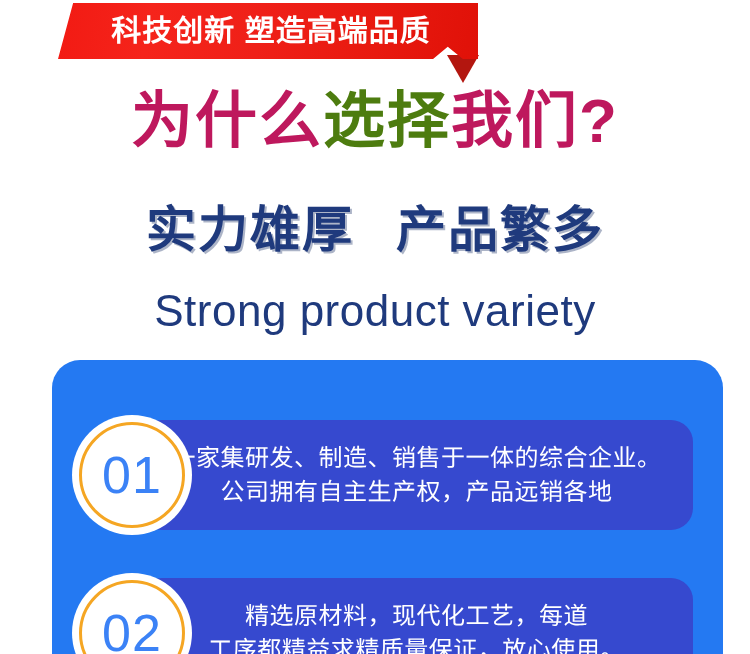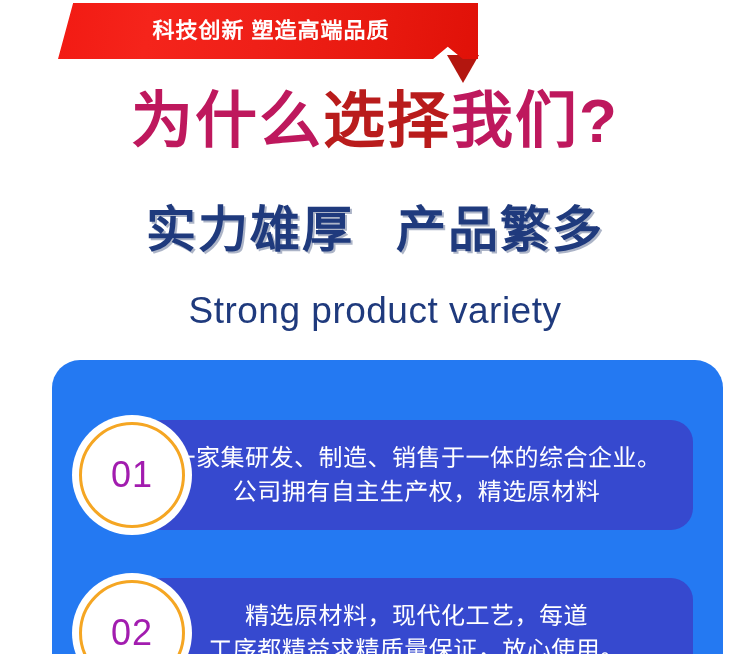--- a/index.html
+++ b/index.html
@@ -29,61 +29,61 @@
     width:420px;height:56px;
     background:linear-gradient(100deg,#f21a13 0%,#f5241b 22%,#ef2018 48%,#e8190f 76%,#e01108 100%);
     -webkit-clip-path:polygon(3.6% 0%, 100% 0%, 100% 100%, 96.4% 100%, 92.8% 78%, 89.3% 100%, 0% 100%);
     clip-path:polygon(3.6% 0%, 100% 0%, 100% 100%, 96.4% 100%, 92.8% 78%, 89.3% 100%, 0% 100%);
   }
   .ribbon-text{
     position:absolute;left:58px;top:3px;
     width:420px;height:56px;
     display:flex;align-items:center;justify-content:center;
     color:#ffffff;
-    font-size:22px;
+    font-size:30px;
     font-weight:bold;
     letter-spacing:1px;
     line-height:1;
     padding-left:6px;
     box-sizing:border-box;
     white-space:nowrap;
   }
 
   
   .headline1{
     position:absolute;left:0;top:84px;width:750px;
     text-align:center;
     font-size:62px;
     font-weight:bold;
     line-height:74px;
     letter-spacing:2px;
     white-space:nowrap;
   }
   .h1-blue{color:#be185d;}
-  .h1-orange{color:#b91c1c;}
+  .h1-orange{color:#4d7c0f;}
 
   
   .headline2{
     position:absolute;left:0;top:186px;width:750px;
     text-align:center;
     font-size:50px;
     font-weight:bold;
     line-height:88px;
     letter-spacing:2px;
     color:#1f3a7d;
     white-space:nowrap;
     text-shadow:2px 2px 0 rgba(18,40,95,.35);
   }
   .headline2 .gap{display:inline-block;width:42px;}
 
   
   .subtitle{
     position:absolute;left:0;top:289px;width:750px;
     text-align:center;
-    font-size:37px;
+    font-size:44px;
     line-height:44px;
     color:#1f3a7d;
     letter-spacing:.5px;
     white-space:nowrap;
   }
 
   
   .card{
     position:absolute;
     left:52px;top:360px;
@@ -129,22 +129,22 @@
     display:flex;align-items:center;justify-content:center;
     z-index:3;
   }
   .badge-ring{
     width:100px;height:100px;
     border-radius:50%;
     border:3px solid #f5a623;
     display:flex;align-items:center;justify-content:center;
   }
   .badge-num{
-    color:#a21caf;
-    font-size:36px;
+    color:#3b82f6;
+    font-size:52px;
     font-weight:normal;
     line-height:1;
     letter-spacing:1px;
   }
 </style>
 </head>
 <body>
 
 <div class="page">
 
@@ -162,21 +162,21 @@
     <span>实力雄厚</span><span class="gap"></span><span>产品繁多</span>
   </div>
 
   <div class="subtitle">Strong product variety</div>
 
   <div class="card">
 
     <div class="feature feature-1">
       <div class="pill">
         <div class="pill-line">一家集研发、制造、销售于一体的综合企业。</div>
-        <div class="pill-line">公司拥有自主生产权，精选原材料</div>
+        <div class="pill-line">公司拥有自主生产权，产品远销各地</div>
       </div>
       <div class="badge">
         <div class="badge-ring">
           <span class="badge-num">01</span>
         </div>
       </div>
     </div>
 
     <div class="feature feature-2">
       <div class="pill">

